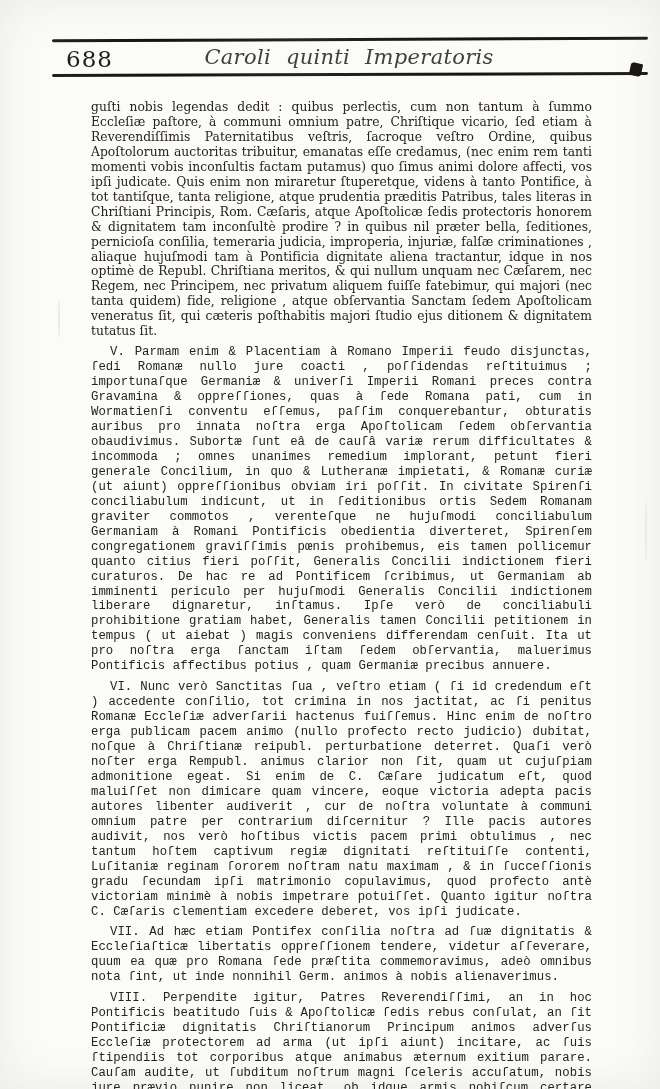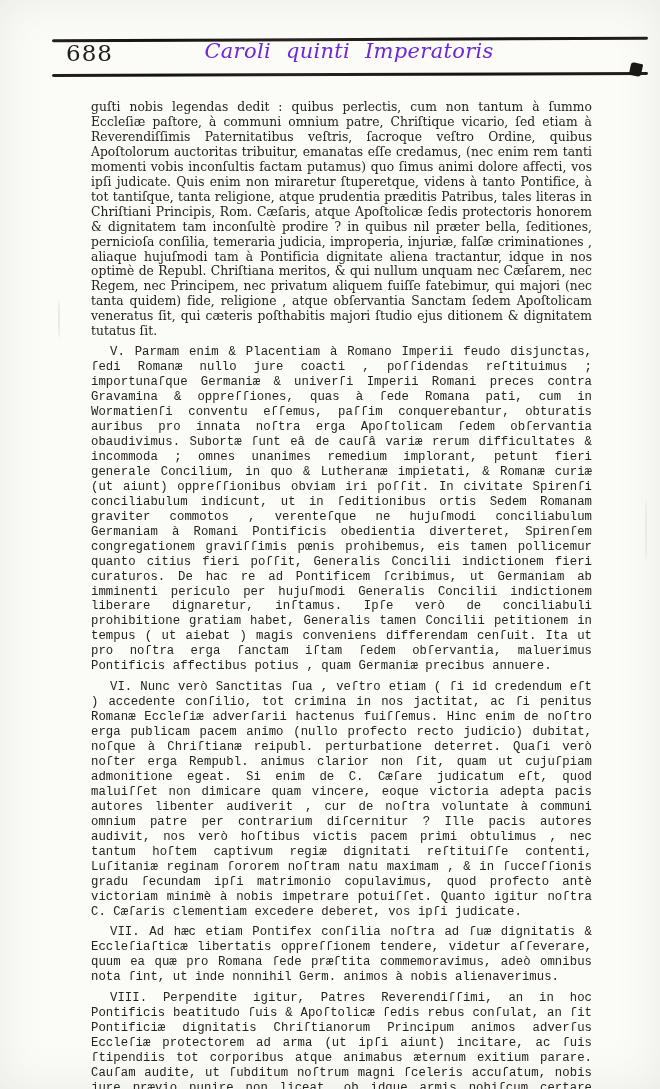--- a/index.html
+++ b/index.html
@@ -27,42 +27,42 @@
     height: 3px;
     background: linear-gradient(90deg,#241f1b 0%, #141110 18%, #2a241f 42%, #17130f 70%, #241f1b 100%);
     border-radius: 2px;
   }
   .rule-top { top: 38px; transform: rotate(-0.25deg); }
   .rule-bottom { top: 73px; transform: rotate(-0.2deg); }
   .header {
     position: absolute;
     left: 52px;
     right: 14px;
-    top: 38px;
+    top: 44px;
     height: 40px;
   }
   .pagenum {
     position: absolute;
     left: 14px;
     top: 2px;
     font-size: 23px;
     letter-spacing: 1px;
     color: #221d19;
   }
   .runtitle {
     position: absolute;
     left: 0;
     right: 0;
     top: 1px;
     text-align: center;
     font-style: italic;
     font-size: 21px;
     word-spacing: 8px;
     letter-spacing: 0.3px;
-    color: #6d28d9;
+    color: #404040;
   }
   .artifact {
     position: absolute;
     right: 18px;
     top: 63px;
     width: 12px;
     height: 13px;
     background: #1b1713;
     border-radius: 3px 1px 4px 2px;
     transform: rotate(12deg);

